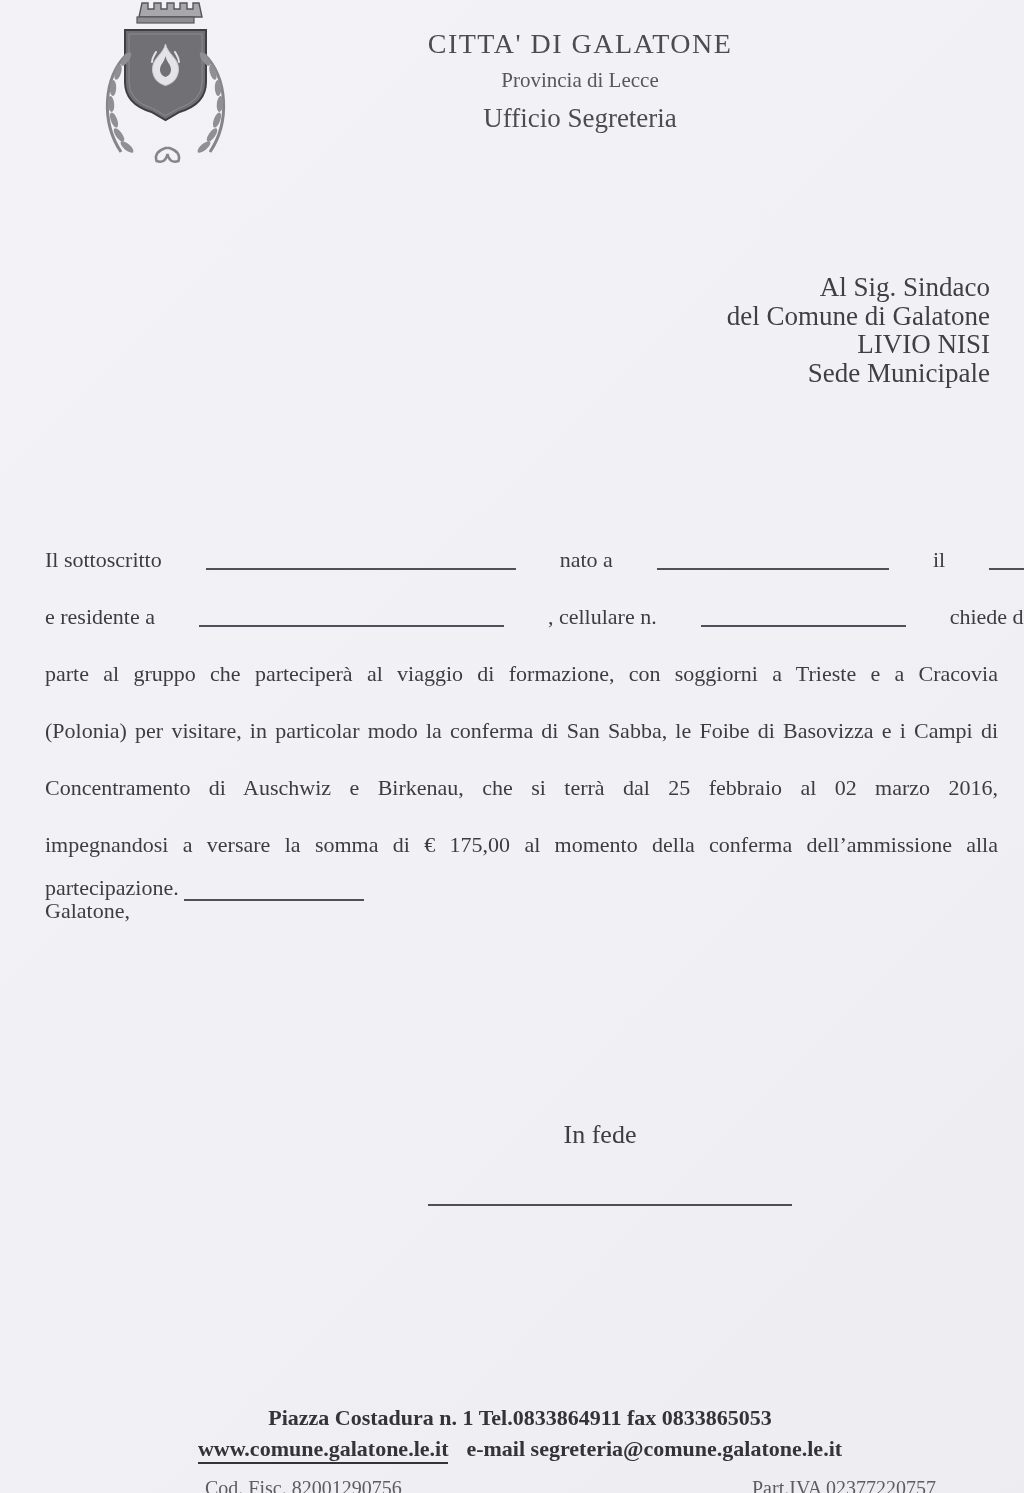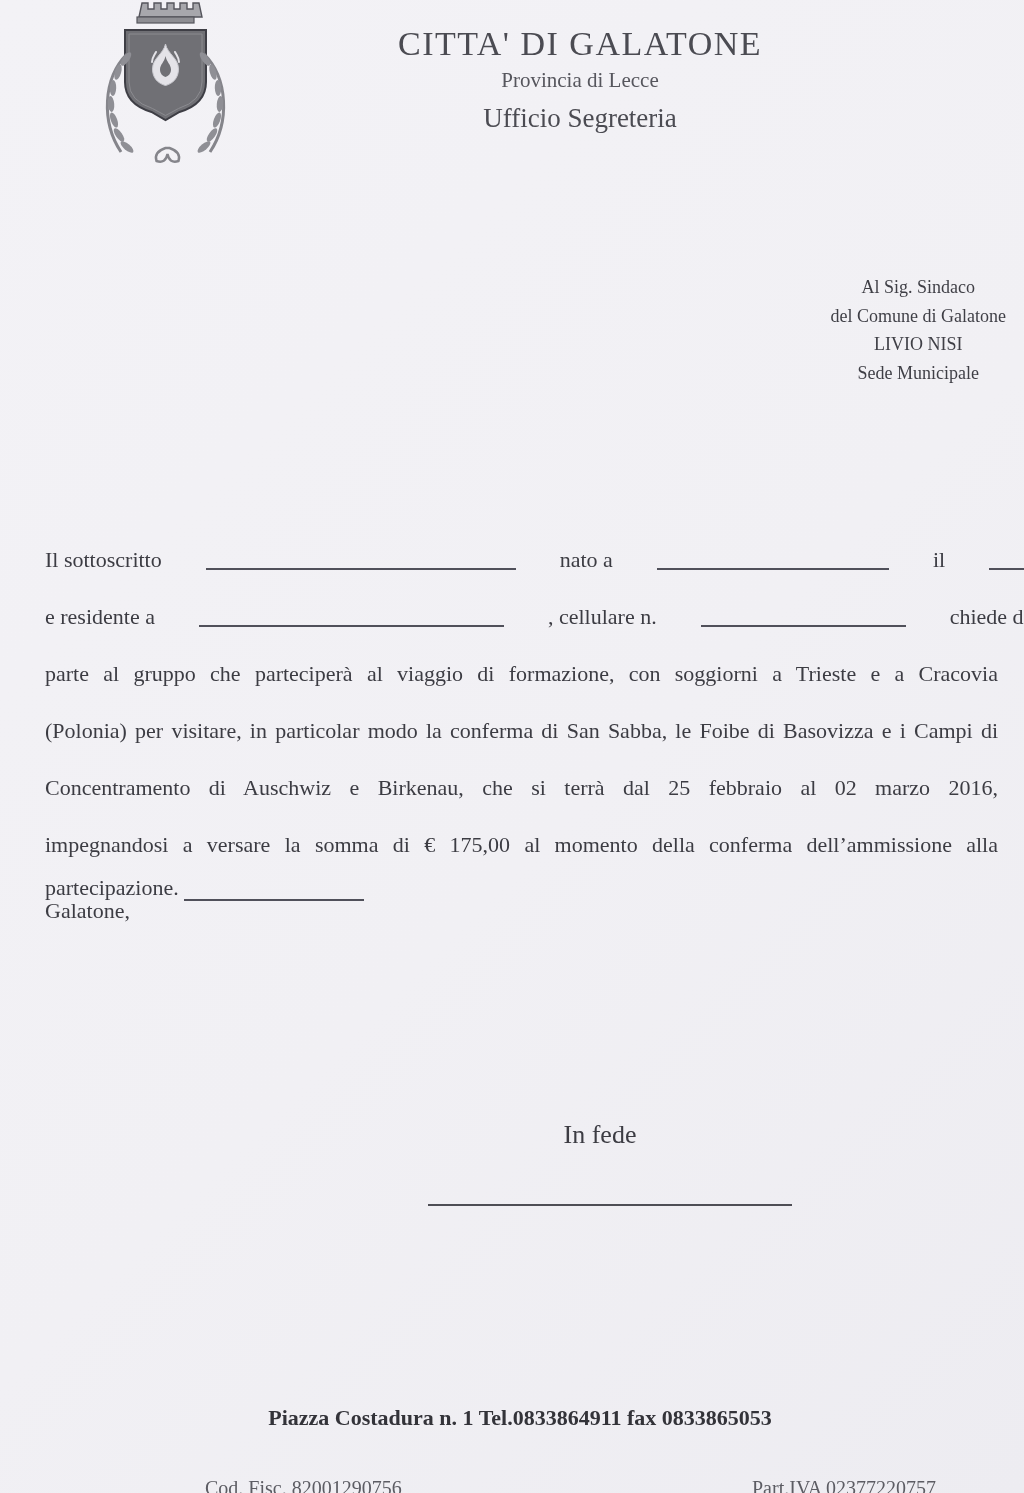--- a/index.html
+++ b/index.html
@@ -9,27 +9,27 @@
     margin:0 auto;
     overflow:hidden;
     background:linear-gradient(135deg,#f3f2f6 0%, #f1f0f4 55%, #edecf1 100%);
     font-family:"Liberation Serif", serif;
     color:#3c3c43;
   }
 
   
   .crest { position:absolute; left:93px; top:2px; }
   .header-text { position:absolute; top:24px; left:160px; width:840px; text-align:center; }
-  .title    { font-size:34px; line-height:40px; letter-spacing:1.5px; color:#4b4b52; white-space:nowrap; }
+  .title    { font-size:28px; line-height:40px; letter-spacing:1.5px; color:#4b4b52; white-space:nowrap; }
   .province { font-size:21px; line-height:26px; margin-top:3px; color:#56565d; }
   .office   { font-size:27px; line-height:31px; margin-top:10px; color:#4b4b52; }
 
   
-  .recipient { position:absolute; top:273px; right:18px; text-align:center;
-               font-size:18px; line-height:28.5px; color:#3f3f46; }
+  .recipient { position:absolute; top:273px; right:34px; text-align:right;
+               font-size:27px; line-height:28.5px; color:#3f3f46; }
 
   
   .row { position:absolute; left:45px; width:953px; font-size:22px; line-height:30px;gap:44px; }
   .fill-row { display:flex; align-items:baseline; justify-content:space-between; }
   .fill-row .lbl { white-space:nowrap; }
   .blank { border-bottom:2px solid #50505a; position:relative; top:3px; flex:0 0 auto; }
   .w310 { width:310px; } .w232 { width:232px; } .w150 { width:150px; }
   .w305 { width:305px; } .w205 { width:205px; } .w180 { width:180px; margin-left:10px; }
 
   .r1 { top:545px; } .r2 { top:602px; }
@@ -133,20 +133,23 @@
   <div class="row place-row">
     <span class="lbl">Galatone,</span>
     <span class="blank w180"></span>
   </div>
 
   <div class="infede">In fede</div>
   <div class="sigline"></div>
 
   <div class="footer">
     <div>Piazza Costadura n. 1 Tel.0833864911 fax 0833865053</div>
+    <div>
+      <span class="site">www.comune.galatone.le.it</span><span class="sep"></span><span>e-mail segreteria@comune.galatone.le.it</span>
+    </div>
   </div>
 
   <div class="cutline">
     <span class="cut-left">Cod. Fisc. 82001290756</span>
     <span class="cut-right">Part.IVA 02377220757</span>
   </div>
 
 </div>
 
 </body></html>

